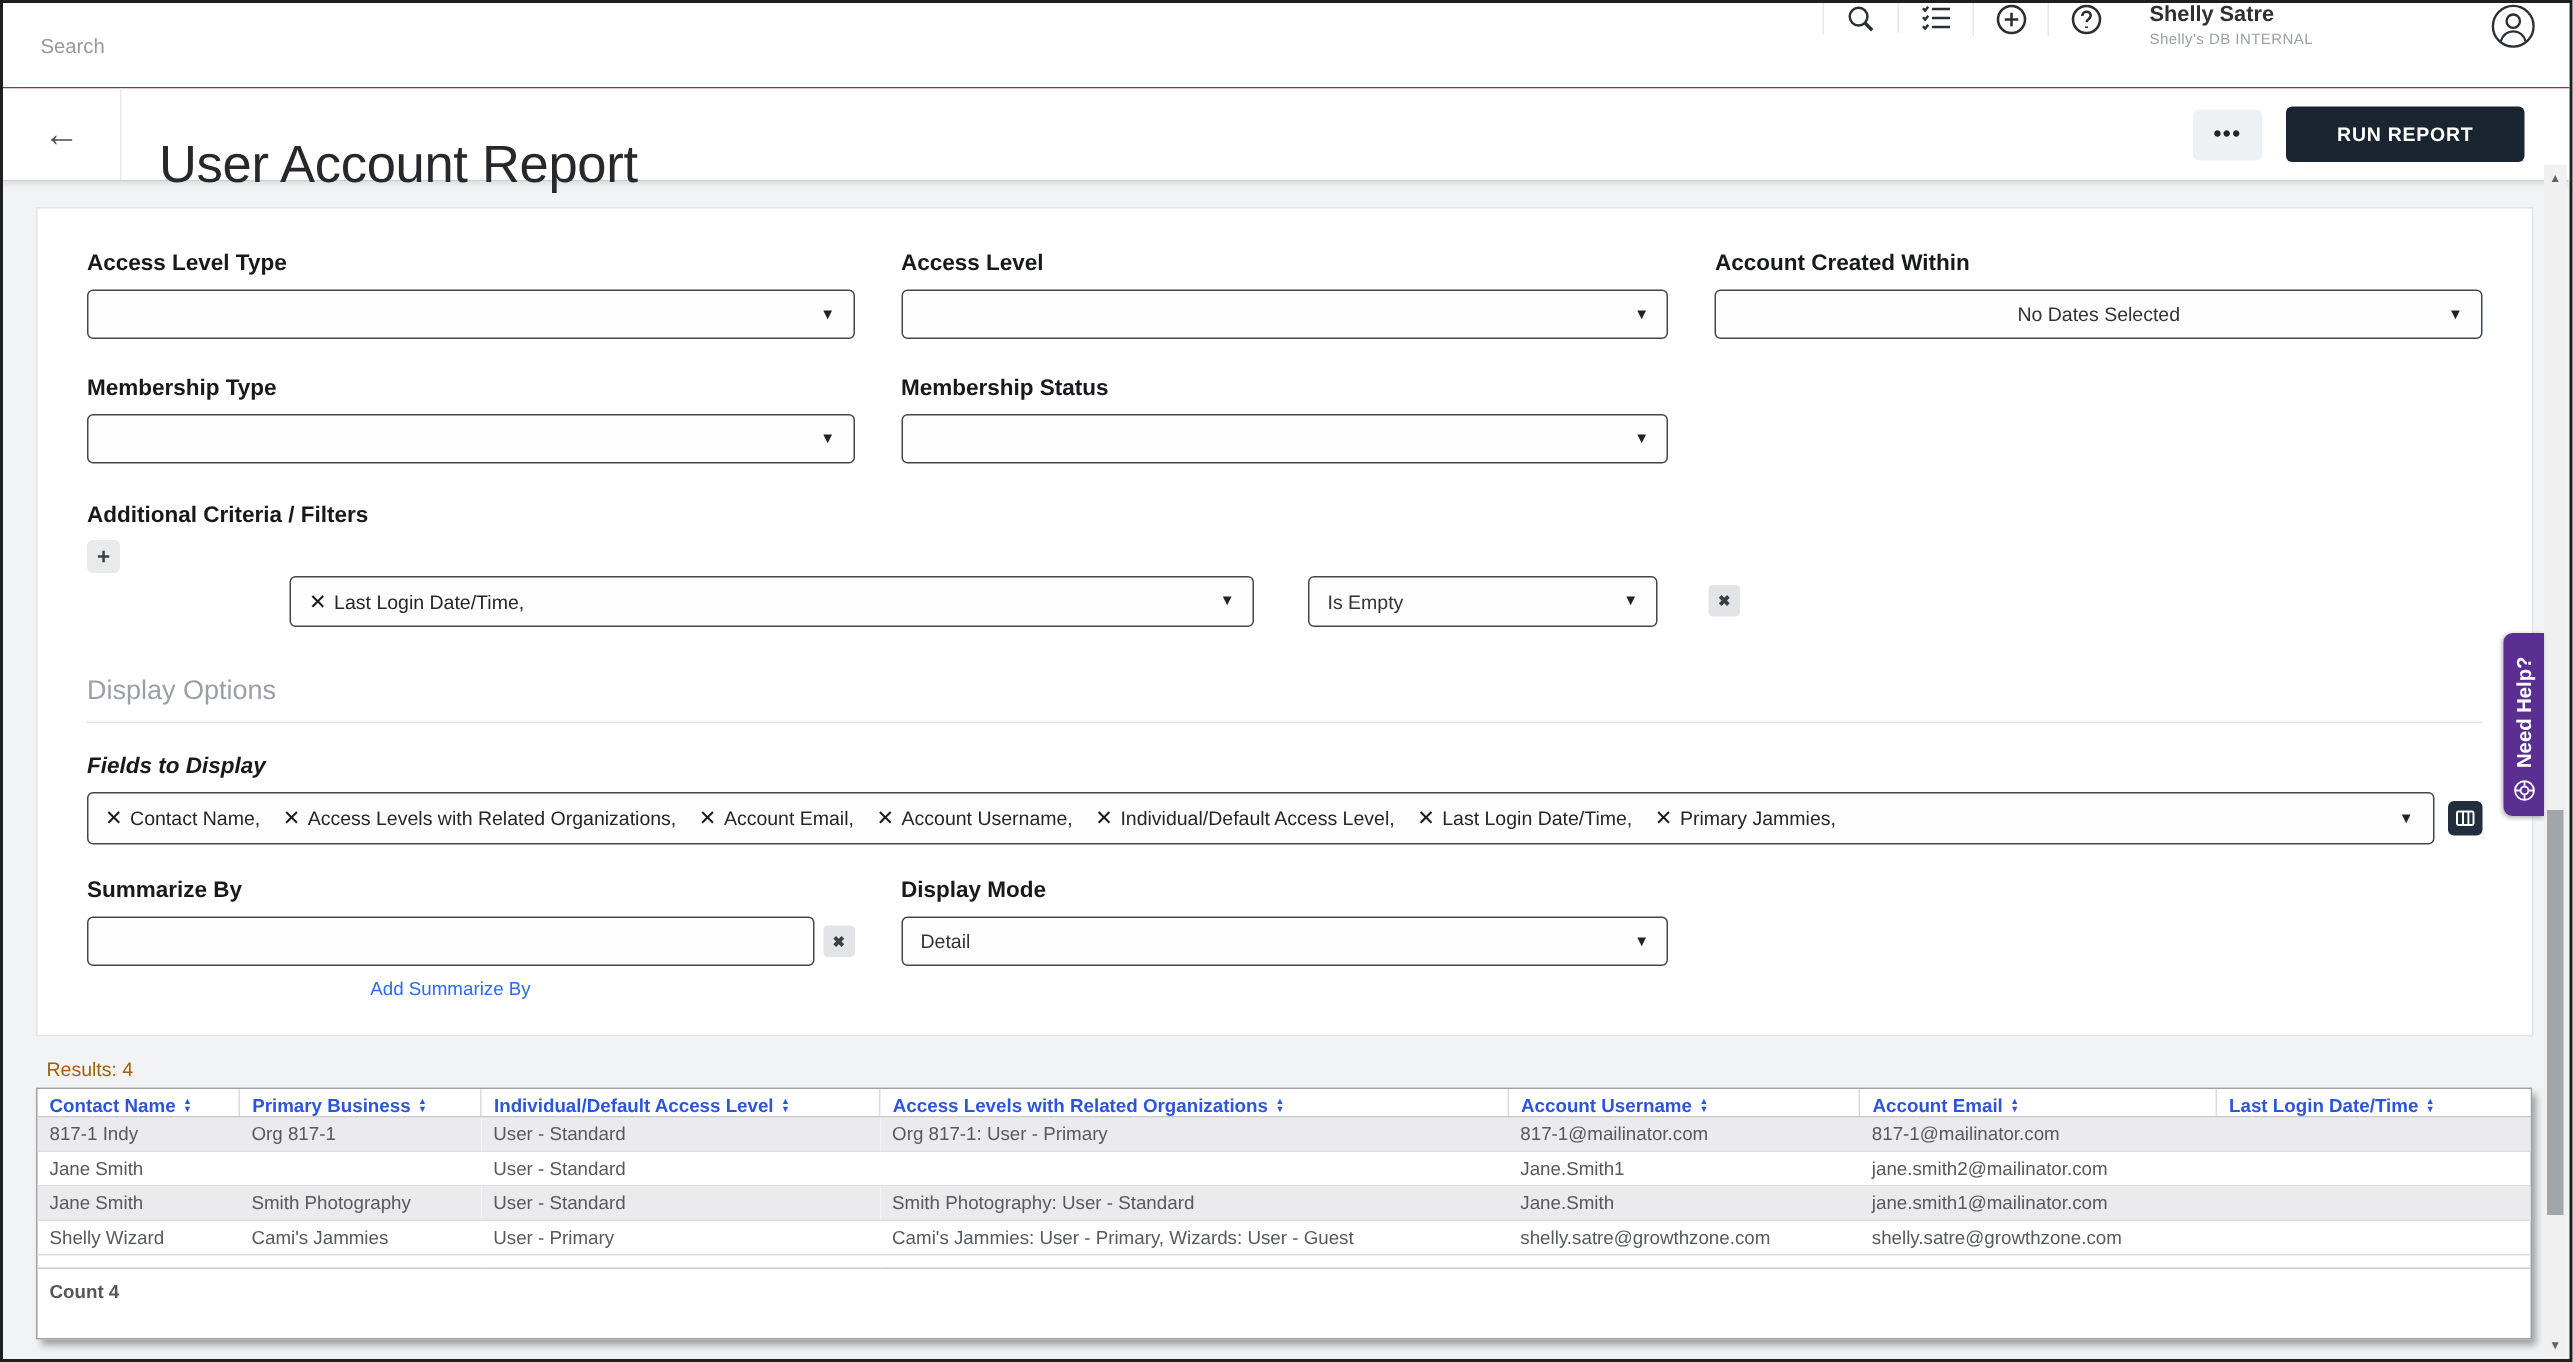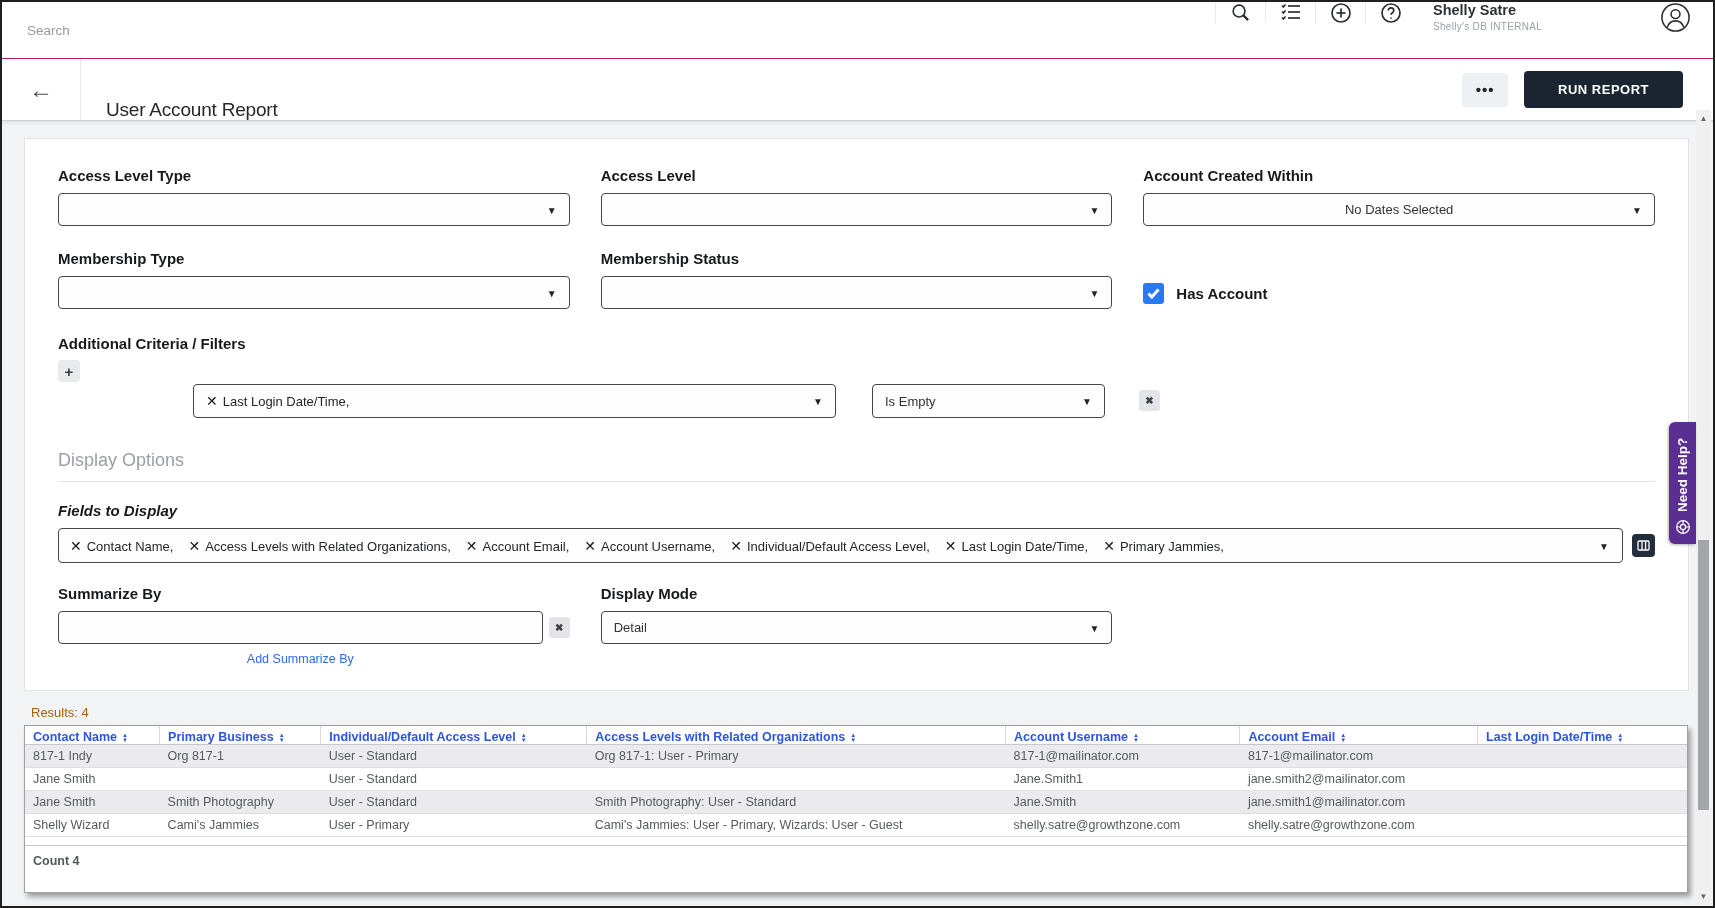--- a/index.html
+++ b/index.html
@@ -21,21 +21,21 @@
   .icon-cell:last-of-type { border-right:1px solid #e6e8ea; }
   .icon-cell svg { stroke:#2b2f33; fill:none; stroke-width:1.7; }
   .user-block { padding:0 18px; display:flex; flex-direction:column; justify-content:center; min-width:150px; }
   .user-name { font-size:14.5px; font-weight:700; color:#2d3135; line-height:17px; }
   .user-org  { font-size:10px; color:#9aa0a6; letter-spacing:.3px; margin-top:2px; }
   .avatar-cell { display:flex; align-items:center; padding:0 22px 0 95px; }
   .avatar-cell svg { stroke:#2b2f33; fill:none; stroke-width:1.6; }
   
   .page-header { height:62px; background:#fff; border-bottom:1px solid #cacdd1; box-shadow:0 2px 3px rgba(0,0,0,.07); display:flex; align-items:center; position:relative; z-index:3; }
   .back-cell { width:79px; height:100%; border-right:1px solid #e7e9eb; display:flex; align-items:center; justify-content:center; font-size:24px; color:#4a4f55; cursor:pointer; }
-  .page-title { margin-left:25px; font-size:19px; font-weight:400; color:#26282b; letter-spacing:-.2px;margin-top:40px; }
+  .page-title { margin-left:25px; font-size:35px; font-weight:400; color:#26282b; letter-spacing:-.2px;margin-top:40px; }
   .header-actions { margin-left:auto; display:flex; align-items:center; }
   .more-btn { width:46px; height:34px; background:#eef1f4; border:none; border-radius:4px; font-size:15px; font-weight:700; color:#22262b; letter-spacing:1px; cursor:pointer; line-height:10px; }
   .run-btn { margin-left:16px; margin-right:30px; height:37px; padding:0 34px; background:#1b2531; color:#fff; border:none; border-radius:4px; font-size:13px; font-weight:700; letter-spacing:.5px; font-family:inherit; cursor:pointer; }
   
   .content { padding:17px 24px 0 22px; }
   .filter-card { background:#fff; border:1px solid #e2e4e7; padding:28px 33px 24px 33px; }
   .fgrid { display:grid; grid-template-columns:1fr 1fr 1fr; column-gap:31px; }
   .fgrid + .fgrid { margin-top:24px; }
   .flabel { display:block; font-size:15px; font-weight:700; color:#17191d; margin-bottom:9px; }
   .control { height:33px; border:1px solid #42464d; border-radius:4px; background:#fdfdfe; position:relative; display:flex; align-items:center; padding:0 30px 0 12px; font-size:13px; color:#333; cursor:pointer; }
@@ -187,28 +187,20 @@
             <span></span>
             <span class="caret">▼</span>
           </div>
         </div>
         <div>
           <span class="flabel">Membership Status</span>
           <div class="control">
             <span></span>
             <span class="caret">▼</span>
           </div>
-        </div>
-        <div class="checkbox-row">
-          <span class="checkbox">
-            <svg width="13" height="11" viewBox="0 0 13 11">
-                <polyline points="1.5,5.5 4.8,9 11.5,1.5"></polyline>
-              </svg>
-          </span>
-          <span class="cb-label">Has Account</span>
         </div>
       </div>
 
       <div class="crit-section">
         <span class="flabel" style="margin-bottom:0;">Additional Criteria / Filters</span>
         <button class="plus-btn">+</button>
         <div class="criteria-row">
           <div class="control crit-field">
             <span class="token">
               <span class="x">✕</span><span>Last Login Date/Time,</span>

